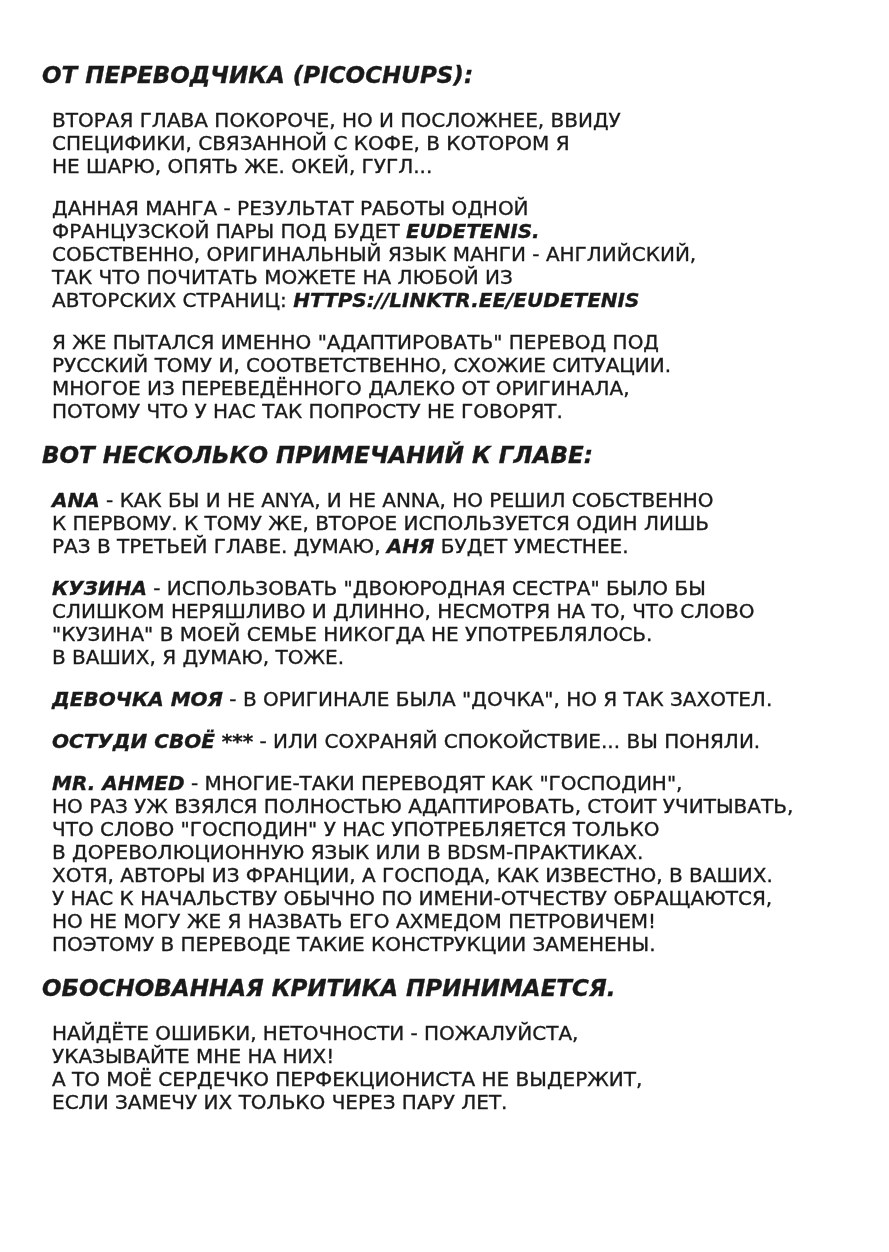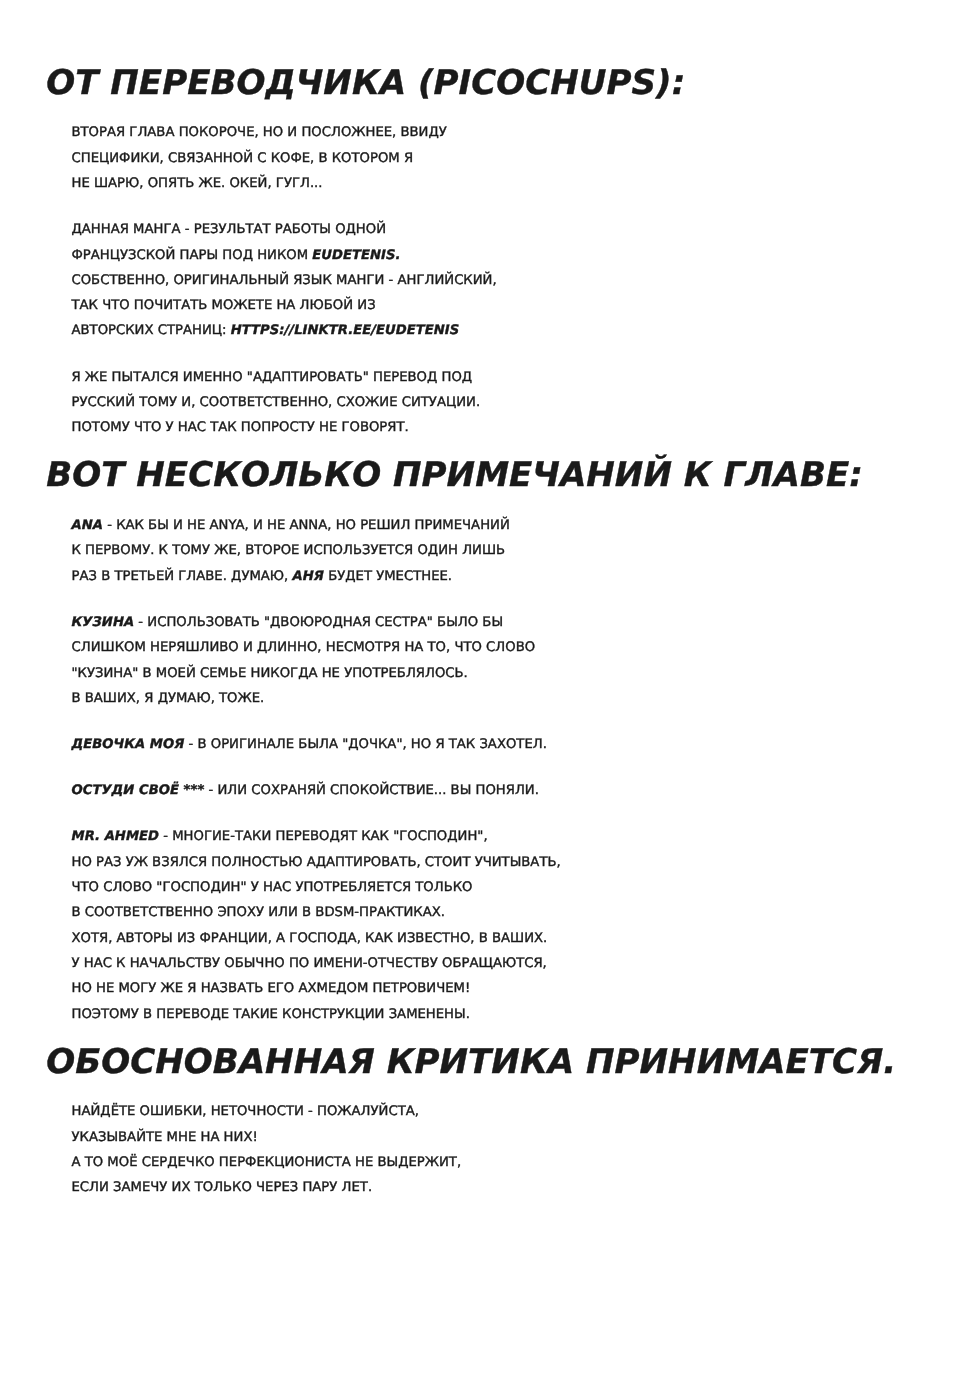--- a/index.html
+++ b/index.html
@@ -18,32 +18,32 @@
   .page {
     box-sizing: border-box;
     width: 889px;
     height: 1252px;
     padding-top: 62px;
     background: #ffffff;
   }
   .doc { }
   .heading {
     margin: 16px 0 21px 42px;
-    font-size: 31px;
+    font-size: 23px;
     line-height: 26px;
     font-weight: bold;
     font-style: italic;
     white-space: nowrap;
   }
   .doc > .heading:first-child {
     margin-top: 0;
   }
   .para {
-    margin: 0 0 19px 65px;
-    font-size: 12px;
+    margin: 0 0 19px 52px;
+    font-size: 20px;
     line-height: 23px;
   }
   .line {
     white-space: nowrap;
   }
   .em {
     font-weight: bold;
     font-style: italic;
   }
 </style>
@@ -55,55 +55,56 @@
       <div class="heading">
         <div class="line"><span>ОТ ПЕРЕВОДЧИКА (PICOCHUPS):</span></div>
       </div>
       <div class="para">
         <div class="line"><span>ВТОРАЯ ГЛАВА ПОКОРОЧЕ, НО И ПОСЛОЖНЕЕ, ВВИДУ</span></div>
         <div class="line"><span>СПЕЦИФИКИ, СВЯЗАННОЙ С КОФЕ, В КОТОРОМ Я</span></div>
         <div class="line"><span>НЕ ШАРЮ, ОПЯТЬ ЖЕ. ОКЕЙ, ГУГЛ...</span></div>
       </div>
       <div class="para">
         <div class="line"><span>ДАННАЯ МАНГА - РЕЗУЛЬТАТ РАБОТЫ ОДНОЙ</span></div>
-        <div class="line"><span>ФРАНЦУЗСКОЙ ПАРЫ ПОД НИКОМ </span><span class="em">EUDETENIS.</span></div>
+        <div class="line"><span>ФРАНЦУЗСКОЙ ПАРЫ ПОД БУДЕТ </span><span class="em">EUDETENIS.</span></div>
         <div class="line"><span>СОБСТВЕННО, ОРИГИНАЛЬНЫЙ ЯЗЫК МАНГИ - АНГЛИЙСКИЙ,</span></div>
         <div class="line"><span>ТАК ЧТО ПОЧИТАТЬ МОЖЕТЕ НА ЛЮБОЙ ИЗ</span></div>
         <div class="line"><span>АВТОРСКИХ СТРАНИЦ: </span><span class="em">HTTPS://LINKTR.EE/EUDETENIS</span></div>
       </div>
       <div class="para">
         <div class="line"><span>Я ЖЕ ПЫТАЛСЯ ИМЕННО "АДАПТИРОВАТЬ" ПЕРЕВОД ПОД</span></div>
         <div class="line"><span>РУССКИЙ ТОМУ И, СООТВЕТСТВЕННО, СХОЖИЕ СИТУАЦИИ.</span></div>
+        <div class="line"><span>МНОГОЕ ИЗ ПЕРЕВЕДЁННОГО ДАЛЕКО ОТ ОРИГИНАЛА,</span></div>
         <div class="line"><span>ПОТОМУ ЧТО У НАС ТАК ПОПРОСТУ НЕ ГОВОРЯТ.</span></div>
       </div>
       <div class="heading">
         <div class="line"><span>ВОТ НЕСКОЛЬКО ПРИМЕЧАНИЙ К ГЛАВЕ:</span></div>
       </div>
       <div class="para">
-        <div class="line"><span class="em">ANA</span><span> - КАК БЫ И НЕ ANYA, И НЕ ANNA, НО РЕШИЛ ПРИМЕЧАНИЙ</span></div>
+        <div class="line"><span class="em">ANA</span><span> - КАК БЫ И НЕ ANYA, И НЕ ANNA, НО РЕШИЛ СОБСТВЕННО</span></div>
         <div class="line"><span>К ПЕРВОМУ. К ТОМУ ЖЕ, ВТОРОЕ ИСПОЛЬЗУЕТСЯ ОДИН ЛИШЬ</span></div>
         <div class="line"><span>РАЗ В ТРЕТЬЕЙ ГЛАВЕ. ДУМАЮ, </span><span class="em">АНЯ</span><span> БУДЕТ УМЕСТНЕЕ.</span></div>
       </div>
       <div class="para">
         <div class="line"><span class="em">КУЗИНА</span><span> - ИСПОЛЬЗОВАТЬ "ДВОЮРОДНАЯ СЕСТРА" БЫЛО БЫ</span></div>
         <div class="line"><span>СЛИШКОМ НЕРЯШЛИВО И ДЛИННО, НЕСМОТРЯ НА ТО, ЧТО СЛОВО</span></div>
         <div class="line"><span>"КУЗИНА" В МОЕЙ СЕМЬЕ НИКОГДА НЕ УПОТРЕБЛЯЛОСЬ.</span></div>
         <div class="line"><span>В ВАШИХ, Я ДУМАЮ, ТОЖЕ.</span></div>
       </div>
       <div class="para">
         <div class="line"><span class="em">ДЕВОЧКА МОЯ</span><span> - В ОРИГИНАЛЕ БЫЛА "ДОЧКА", НО Я ТАК ЗАХОТЕЛ.</span></div>
       </div>
       <div class="para">
         <div class="line"><span class="em">ОСТУДИ СВОЁ ***</span><span> - ИЛИ СОХРАНЯЙ СПОКОЙСТВИЕ... ВЫ ПОНЯЛИ.</span></div>
       </div>
       <div class="para">
         <div class="line"><span class="em">MR. AHMED</span><span> - МНОГИЕ-ТАКИ ПЕРЕВОДЯТ КАК "ГОСПОДИН",</span></div>
         <div class="line"><span>НО РАЗ УЖ ВЗЯЛСЯ ПОЛНОСТЬЮ АДАПТИРОВАТЬ, СТОИТ УЧИТЫВАТЬ,</span></div>
         <div class="line"><span>ЧТО СЛОВО "ГОСПОДИН" У НАС УПОТРЕБЛЯЕТСЯ ТОЛЬКО</span></div>
-        <div class="line"><span>В СООТВЕТСТВЕННО ЭПОХУ ИЛИ В BDSM-ПРАКТИКАХ.</span></div>
+        <div class="line"><span>В ДОРЕВОЛЮЦИОННУЮ ЯЗЫК ИЛИ В BDSM-ПРАКТИКАХ.</span></div>
         <div class="line"><span>ХОТЯ, АВТОРЫ ИЗ ФРАНЦИИ, А ГОСПОДА, КАК ИЗВЕСТНО, В ВАШИХ.</span></div>
         <div class="line"><span>У НАС К НАЧАЛЬСТВУ ОБЫЧНО ПО ИМЕНИ-ОТЧЕСТВУ ОБРАЩАЮТСЯ,</span></div>
         <div class="line"><span>НО НЕ МОГУ ЖЕ Я НАЗВАТЬ ЕГО АХМЕДОМ ПЕТРОВИЧЕМ!</span></div>
         <div class="line"><span>ПОЭТОМУ В ПЕРЕВОДЕ ТАКИЕ КОНСТРУКЦИИ ЗАМЕНЕНЫ.</span></div>
       </div>
       <div class="heading">
         <div class="line"><span>ОБОСНОВАННАЯ КРИТИКА ПРИНИМАЕТСЯ.</span></div>
       </div>
       <div class="para">
         <div class="line"><span>НАЙДЁТЕ ОШИБКИ, НЕТОЧНОСТИ - ПОЖАЛУЙСТА,</span></div>

